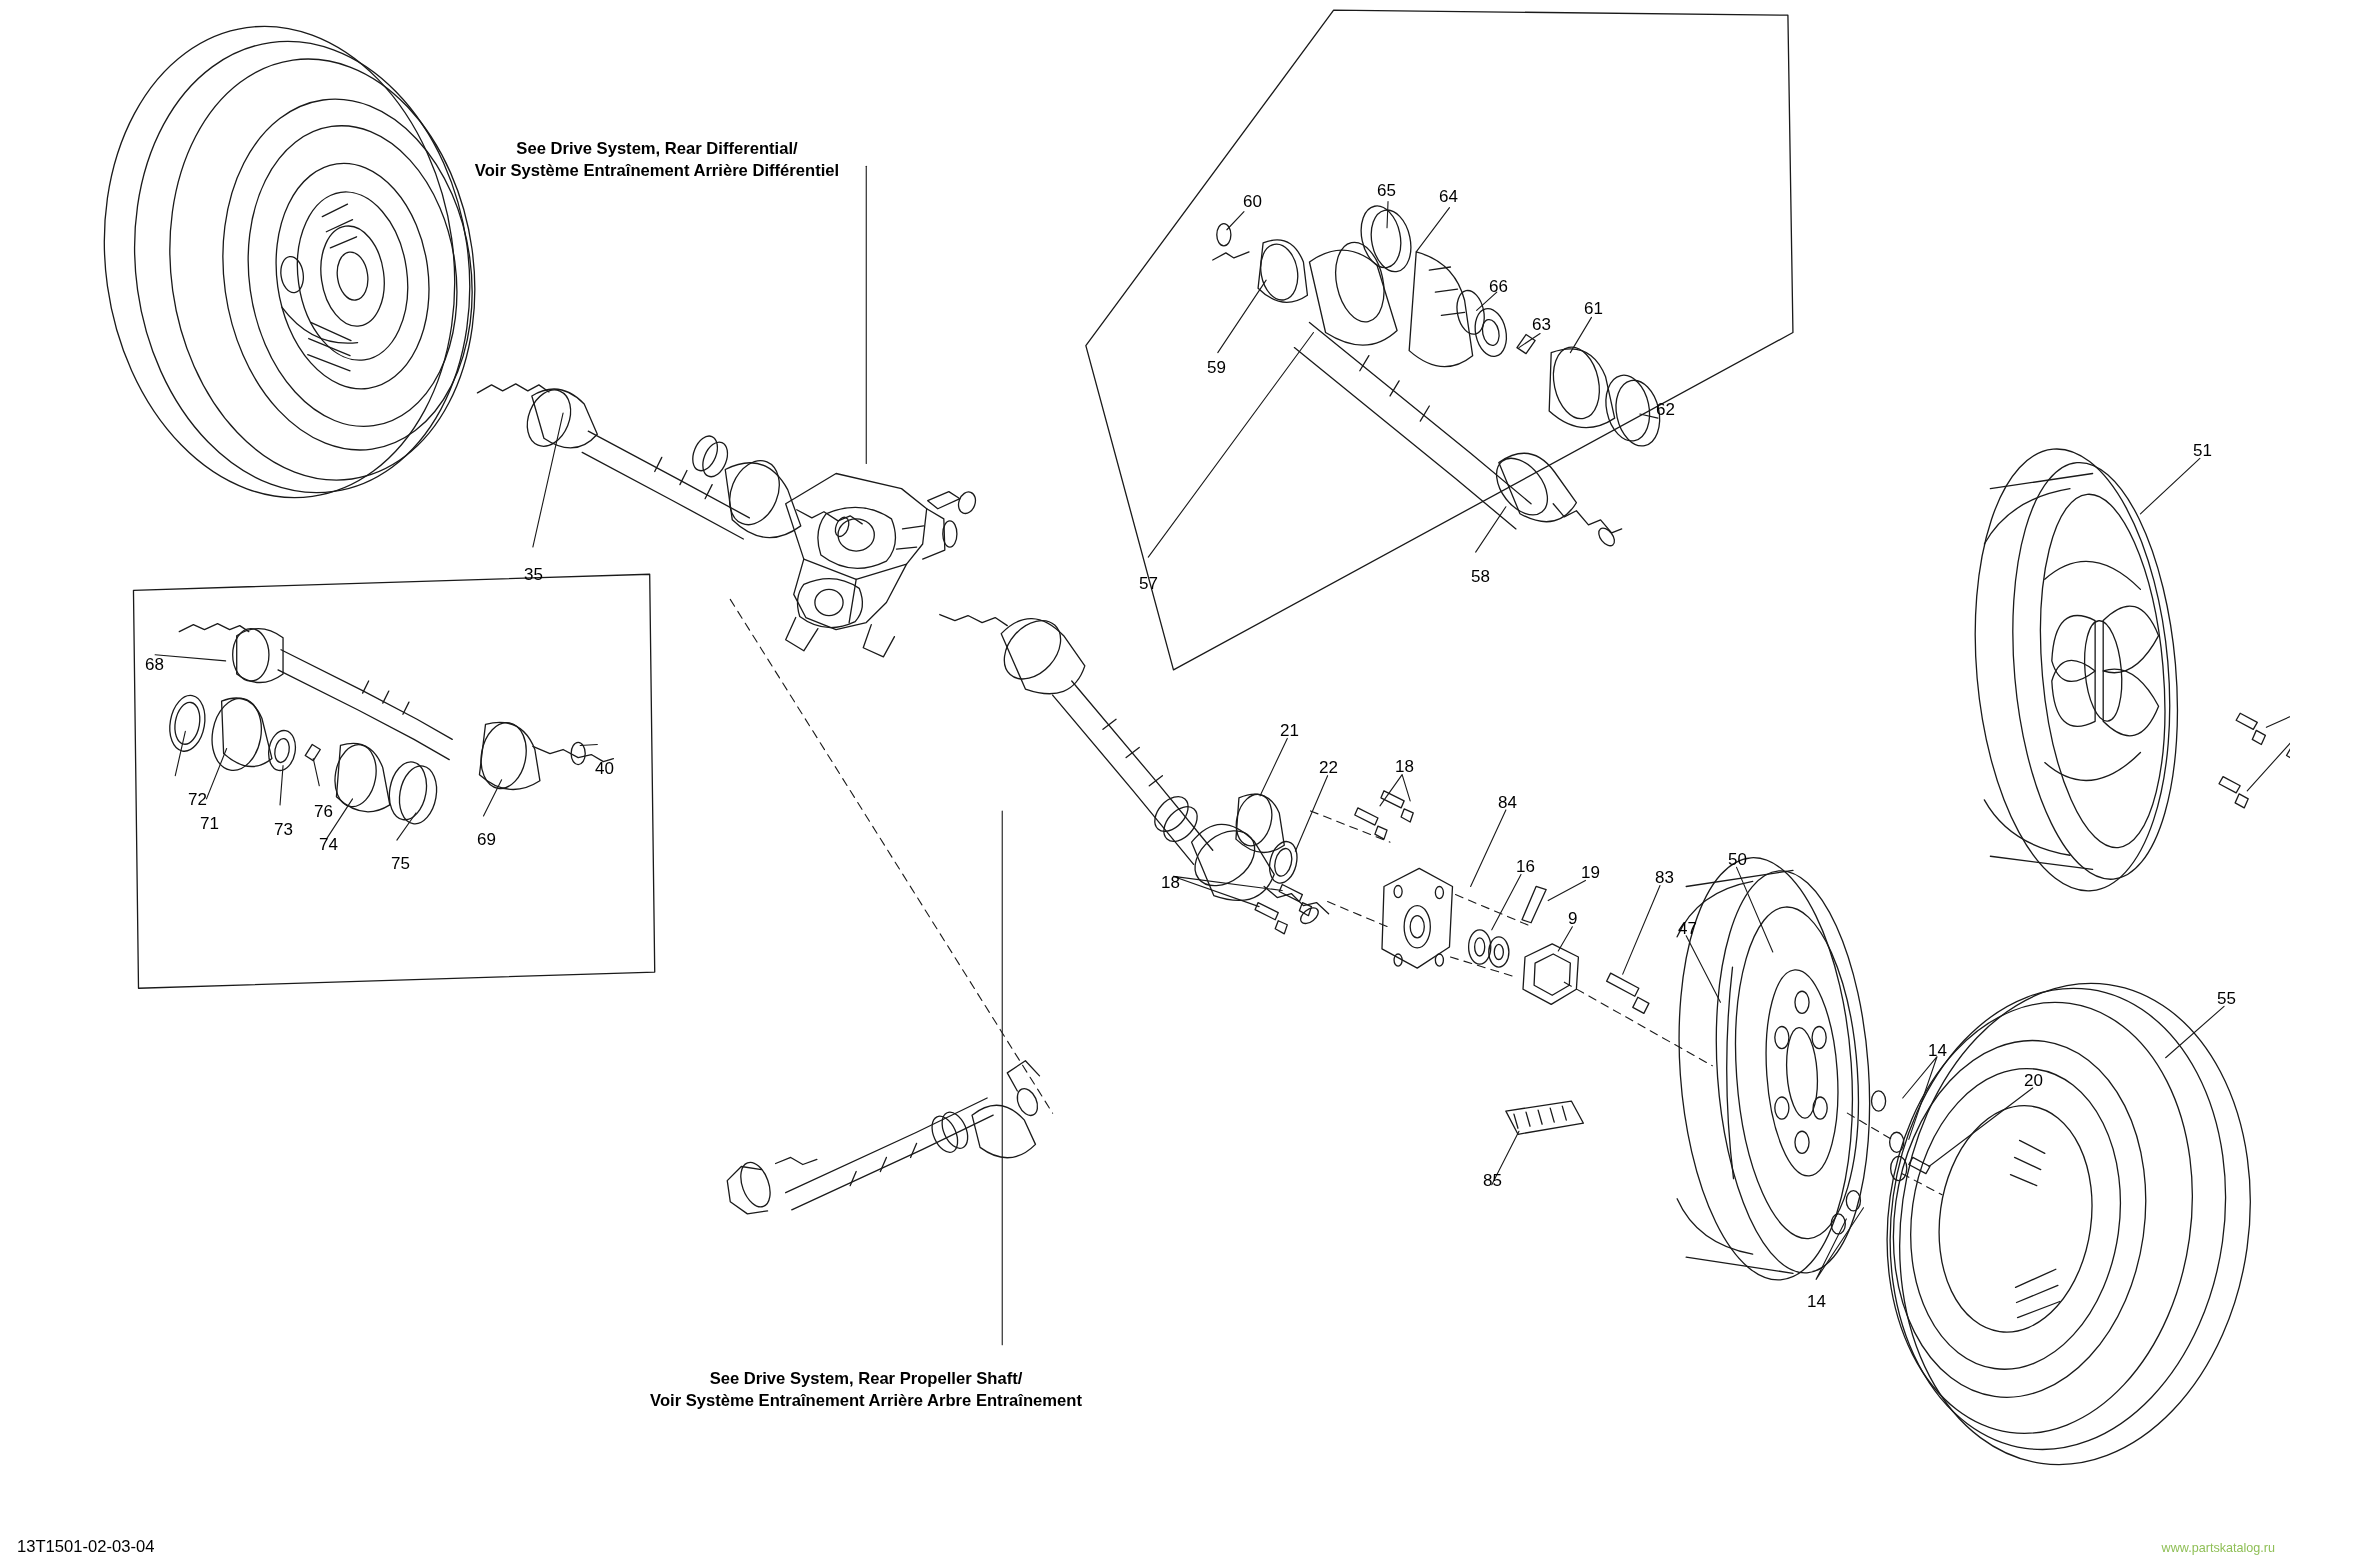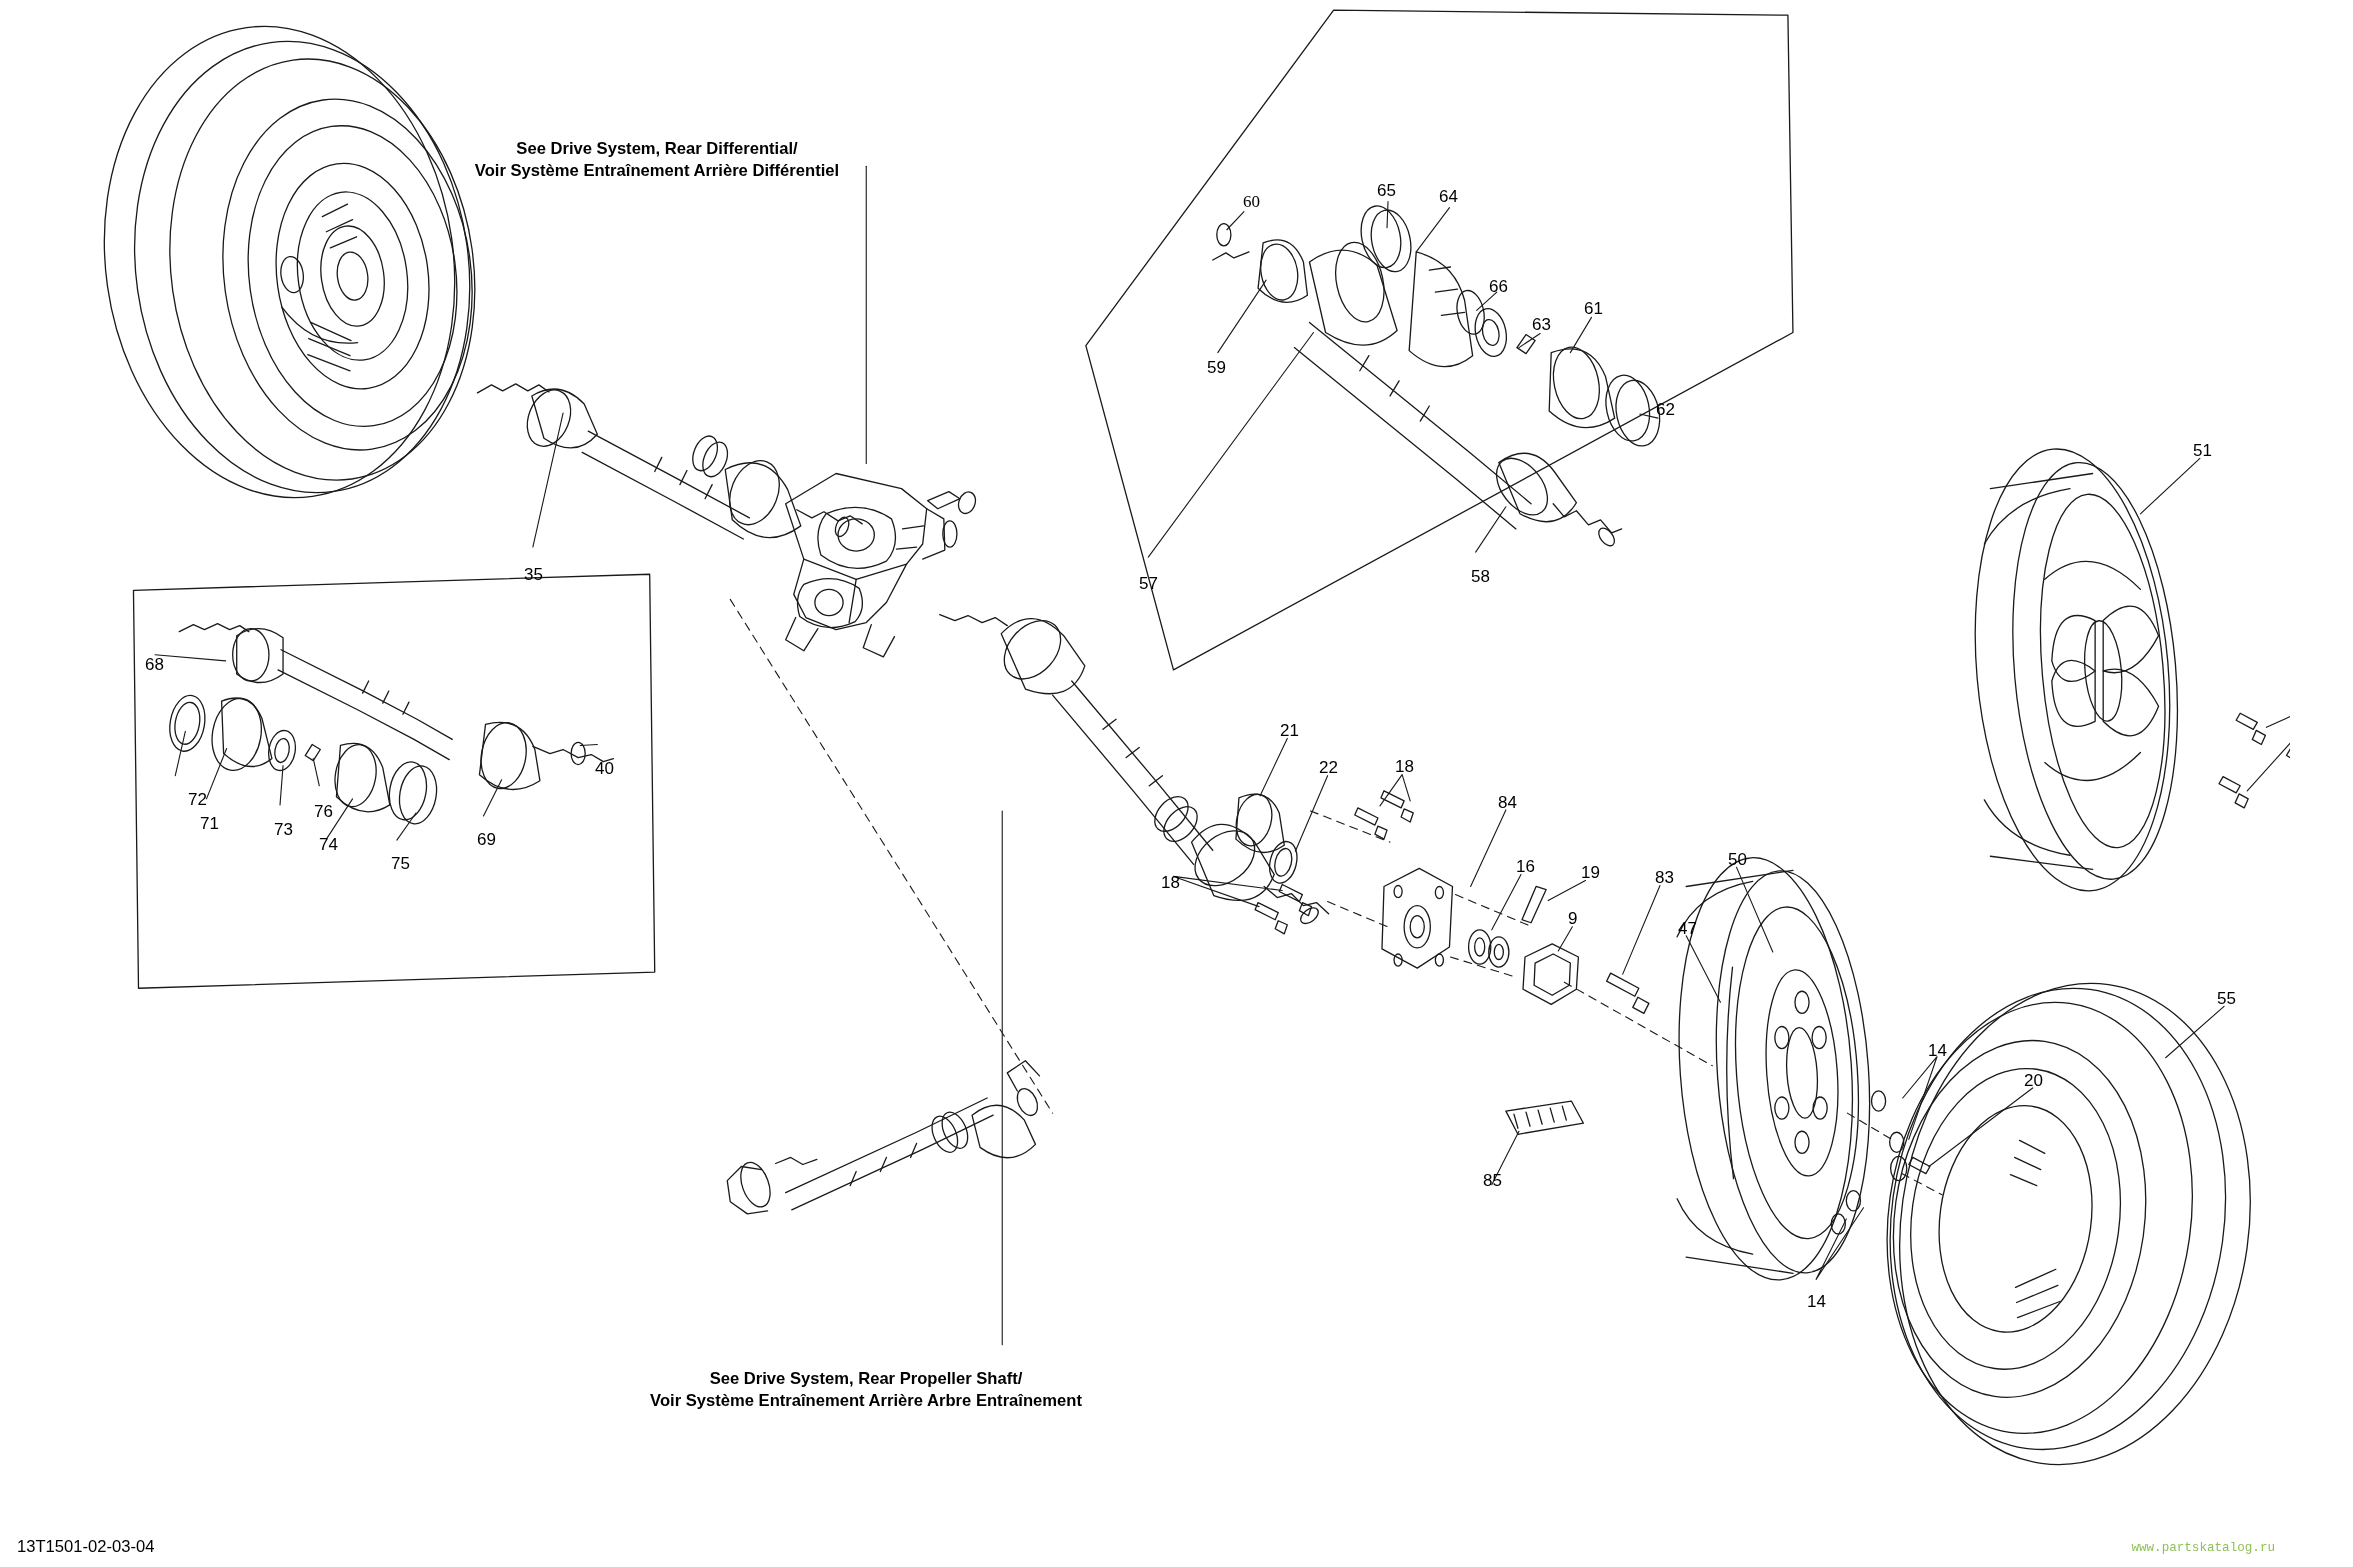--- a/index.html
+++ b/index.html
@@ -48,21 +48,21 @@
     bottom: 11px;
     font-family: "Liberation Sans", sans-serif;
     font-size: 16.6px;
     color: #000000;
     white-space: nowrap;
   }
   .watermark {
     position: absolute;
     right: 15px;
     bottom: 13px;
-    font-family: Liberation Mono, monospace;
+    font-family: Liberation Sans, sans-serif;
     font-size: 12.6px;
     color: #8fbf56;
     white-space: nowrap;
   }
 </style>
 </head>
 <body>
 
 <div id="sheet">
 
@@ -354,21 +354,21 @@
       </g>
     </g>
   </svg>
 
   <div class="note" style="left:657px; top:138px; transform:translateX(-50%);">See Drive System, Rear Differential/
 Voir Système Entraînement Arrière Différentiel</div>
 
   <div class="note" style="left:866px; top:1368px; transform:translateX(-50%);">See Drive System, Rear Propeller Shaft/
 Voir Système Entraînement Arrière Arbre Entraînement</div>
 
-  <div class="callout" style="left:1243px; top:193px;font-family:Liberation Serif, serif;">60</div>
+  <div class="callout" style="left:1243px; top:193px;">60</div>
   <div class="callout" style="left:1377px; top:182px;">65</div>
   <div class="callout" style="left:1439px; top:188px;">64</div>
   <div class="callout" style="left:1489px; top:278px;">66</div>
   <div class="callout" style="left:1532px; top:316px;">63</div>
   <div class="callout" style="left:1584px; top:300px;">61</div>
   <div class="callout" style="left:1656px; top:401px;">62</div>
   <div class="callout" style="left:1207px; top:359px;">59</div>
   <div class="callout" style="left:1471px; top:568px;">58</div>
   <div class="callout" style="left:1139px; top:575px;">57</div>
   <div class="callout" style="left:524px; top:566px;">35</div>

